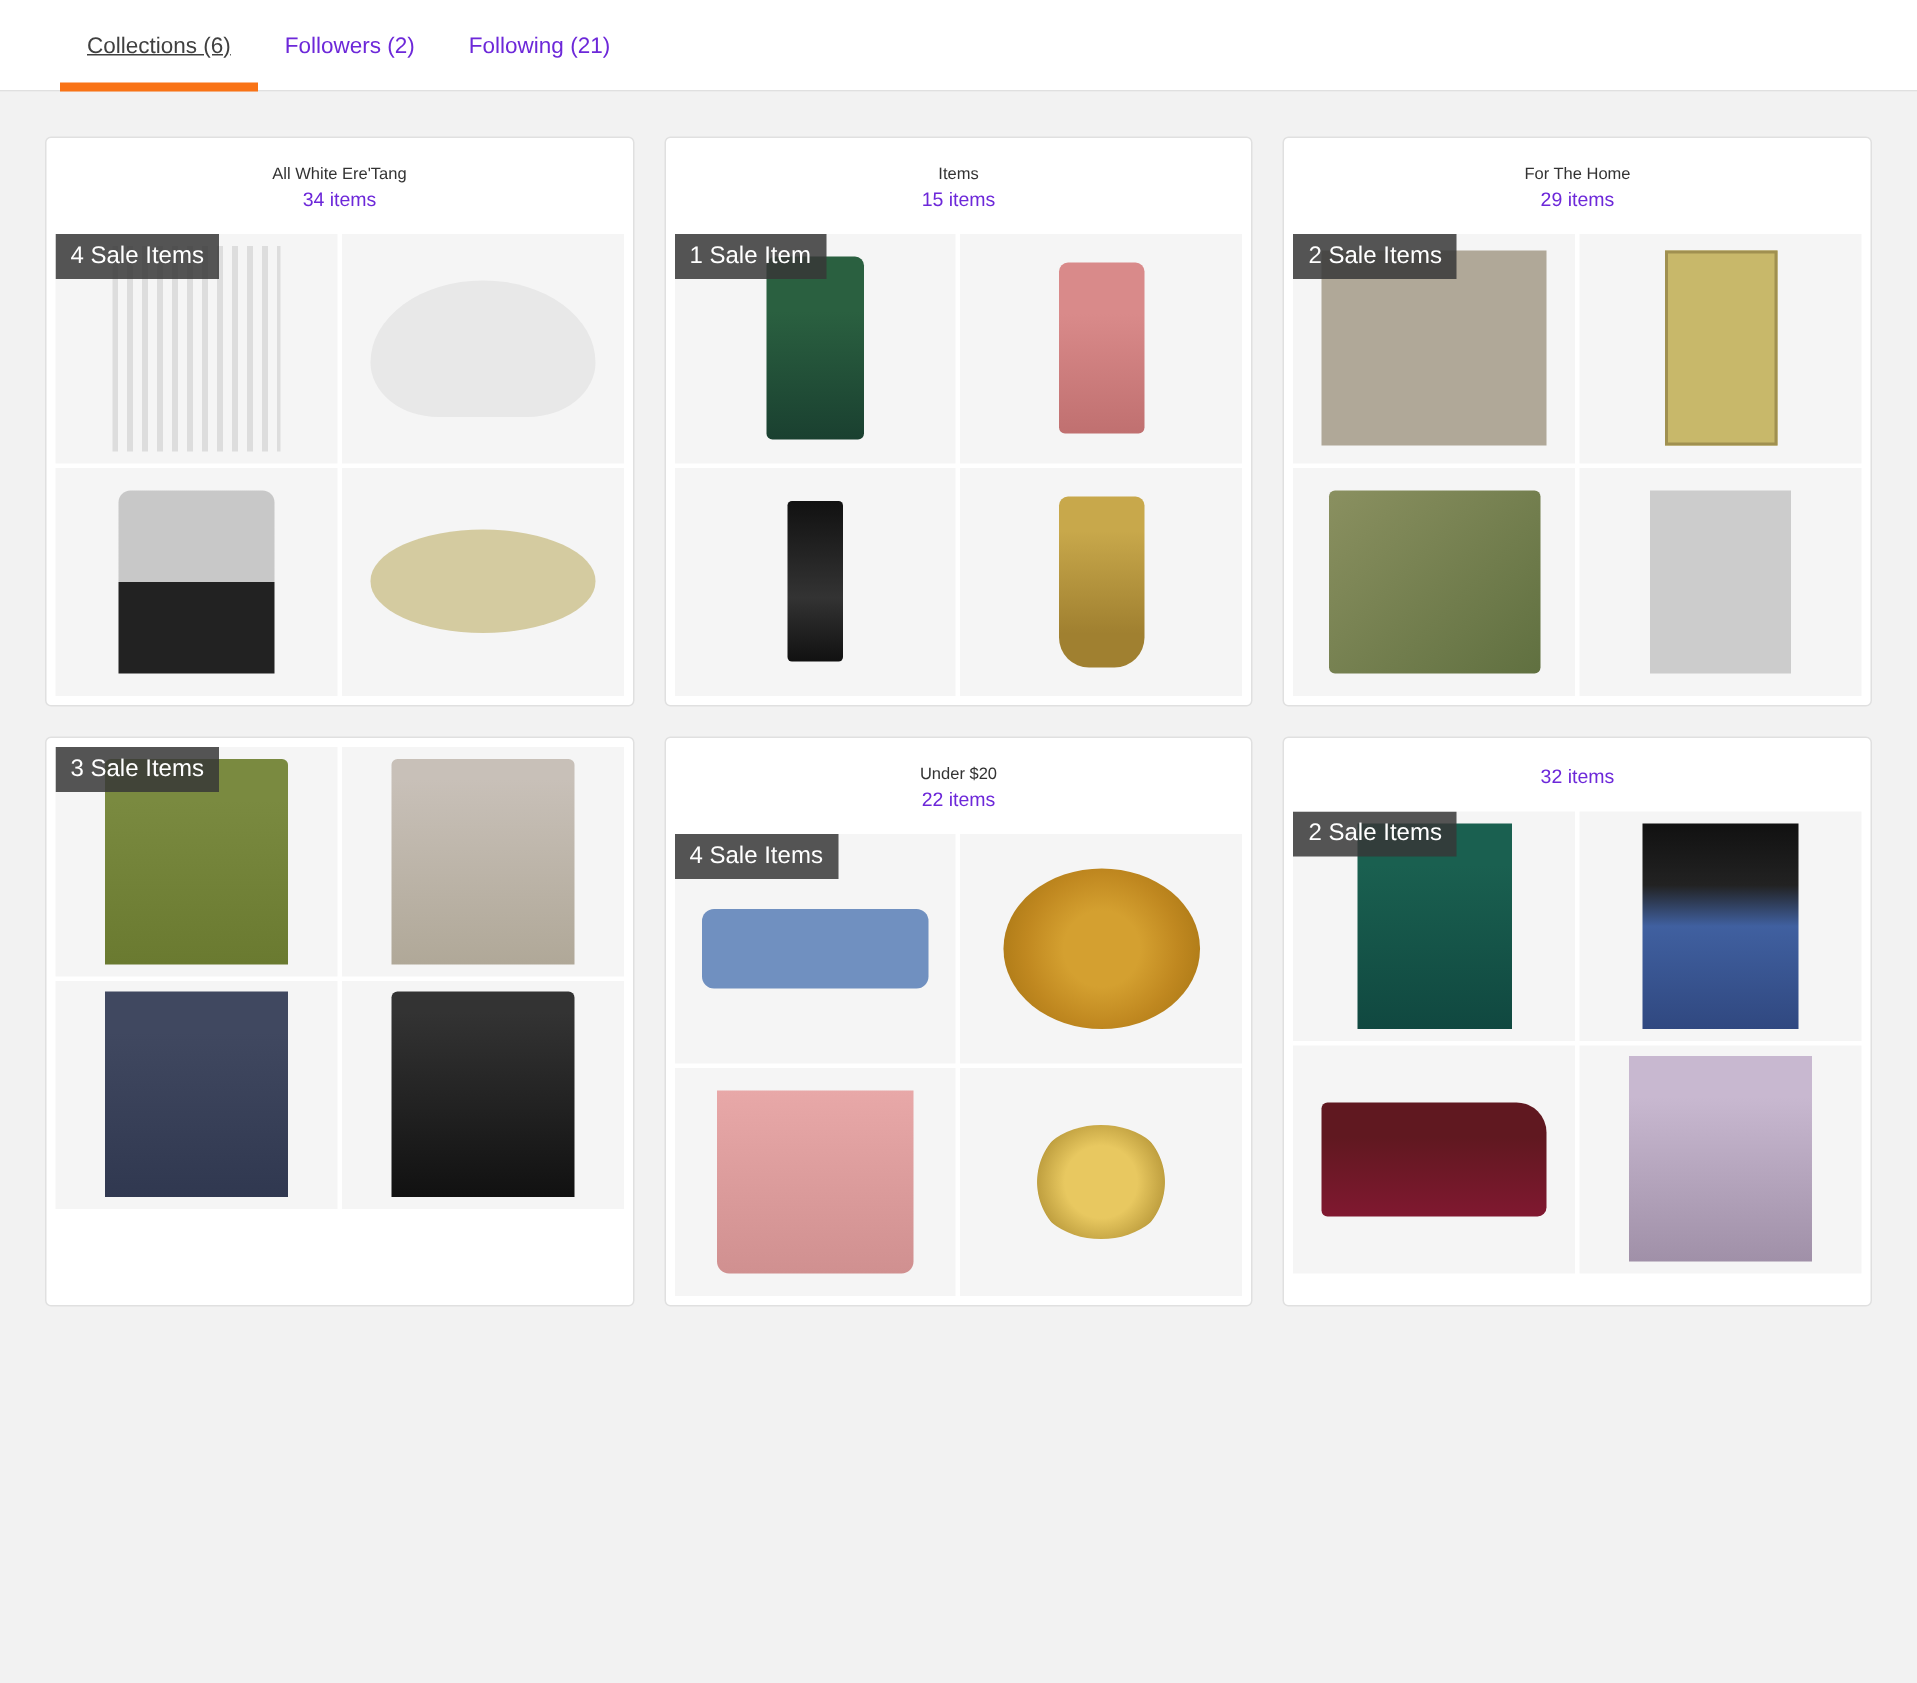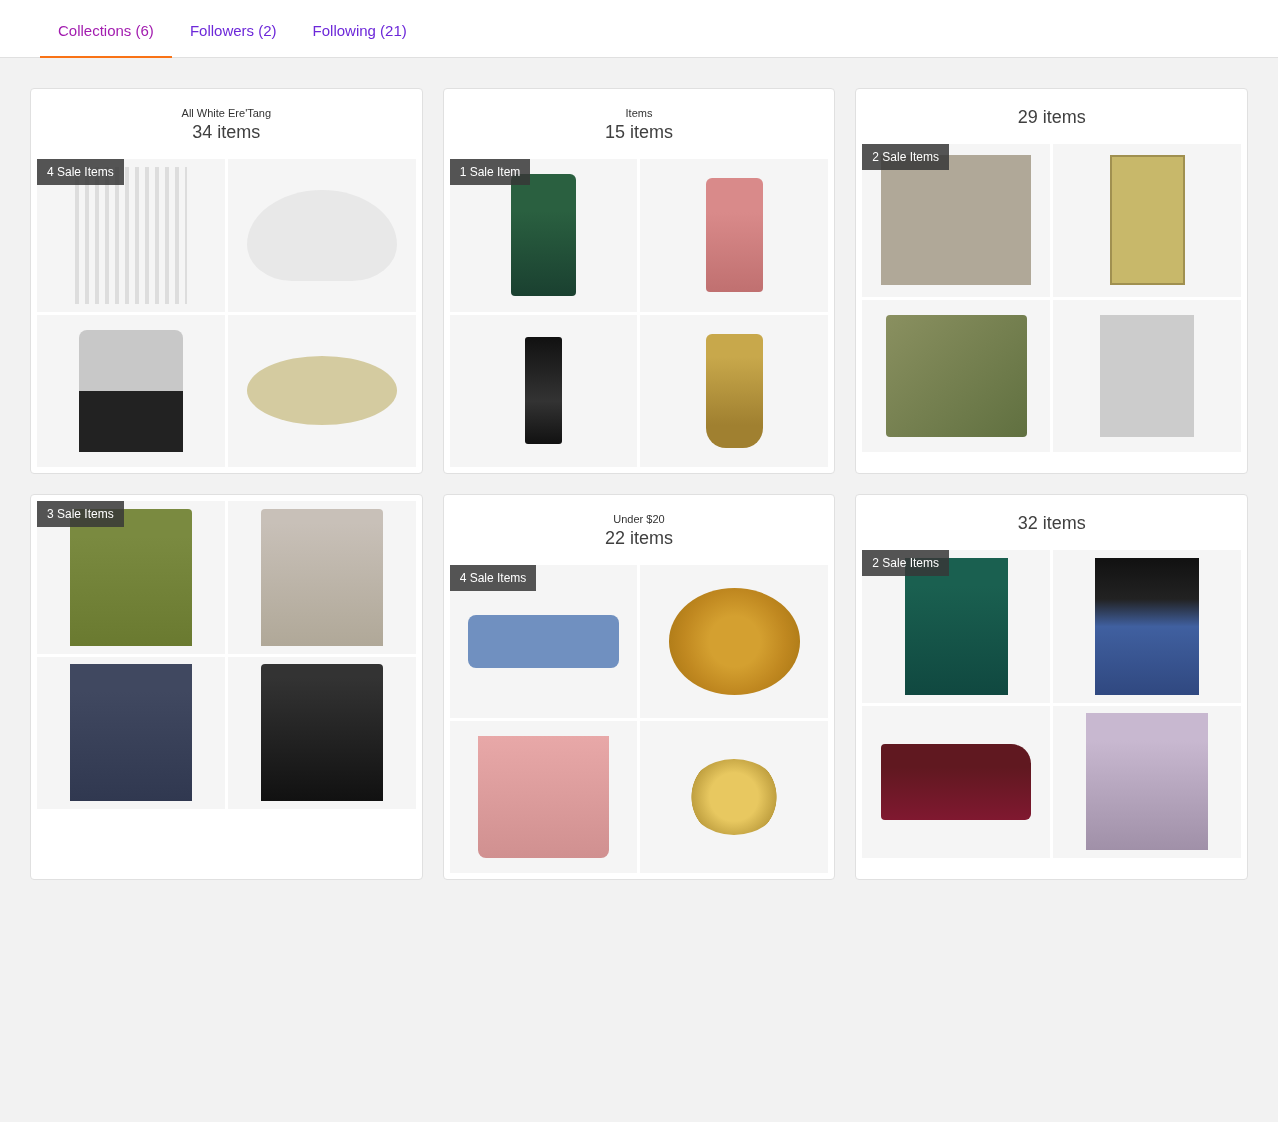--- a/index.html
+++ b/index.html
@@ -27,22 +27,23 @@
     .tab {
       padding: 22px 18px 16px;
       font-size: 15px;
       font-weight: 500;
       color: #6d28d9;
       cursor: pointer;
       border-bottom: 3px solid transparent;
       margin-bottom: -1px;
     }
     .tab.active {
-      color: #a21caf;
-      border-bottom: 2px solid #f97316;
+      color: #404040;
+      border-bottom: 6px solid #f97316;
+      text-decoration: underline;
     }
     
     .collections-grid {
       display: grid;
       grid-template-columns: repeat(3, 1fr);
       gap: 20px;
     }
     
     .collection-card {
       background: #fff;
@@ -55,22 +56,22 @@
       text-align: center;
       padding: 18px 10px 10px;
     }
     .card-title {
       font-size: 11px;
       font-weight: 500;
       color: #333;
       margin-bottom: 3px;
     }
     .card-subtitle {
-      font-size: 18px;
-      color: #404040;
+      font-size: 13px;
+      color: #6d28d9;
     }
     
     .card-images {
       display: grid;
       grid-template-columns: 1fr 1fr;
       grid-template-rows: 1fr 1fr;
       gap: 3px;
       padding: 6px;
       height: 320px;
       position: relative;
@@ -85,21 +86,21 @@
     }
     .card-img-cell.has-badge {
       position: relative;
     }
     .sale-badge {
       position: absolute;
       top: 0;
       left: 0;
       background: rgba(55, 55, 55, 0.85);
       color: #fff;
-      font-size: 12px;
+      font-size: 16px;
       font-weight: 500;
       padding: 6px 10px;
       z-index: 2;
       white-space: nowrap;
     }
     
     .img-sim {
       width: 100%;
       height: 100%;
       display: flex;
@@ -332,20 +333,21 @@
 
         <div class="img-sim">
           <div class="prod-bottle-gold"></div>
         </div>
       </div>
 
     </div>
   </div>
       <div class="collection-card">
     <div class="card-header">
+      <div class="card-title">For The Home</div>
       <div class="card-subtitle">29 items</div>
     </div>
     <div class="card-images">
 
       <div class="card-img-cell has-badge">
         <div class="sale-badge">2 Sale Items</div>
         <div class="img-sim">
           <div class="prod-art"></div>
         </div>
       </div>

